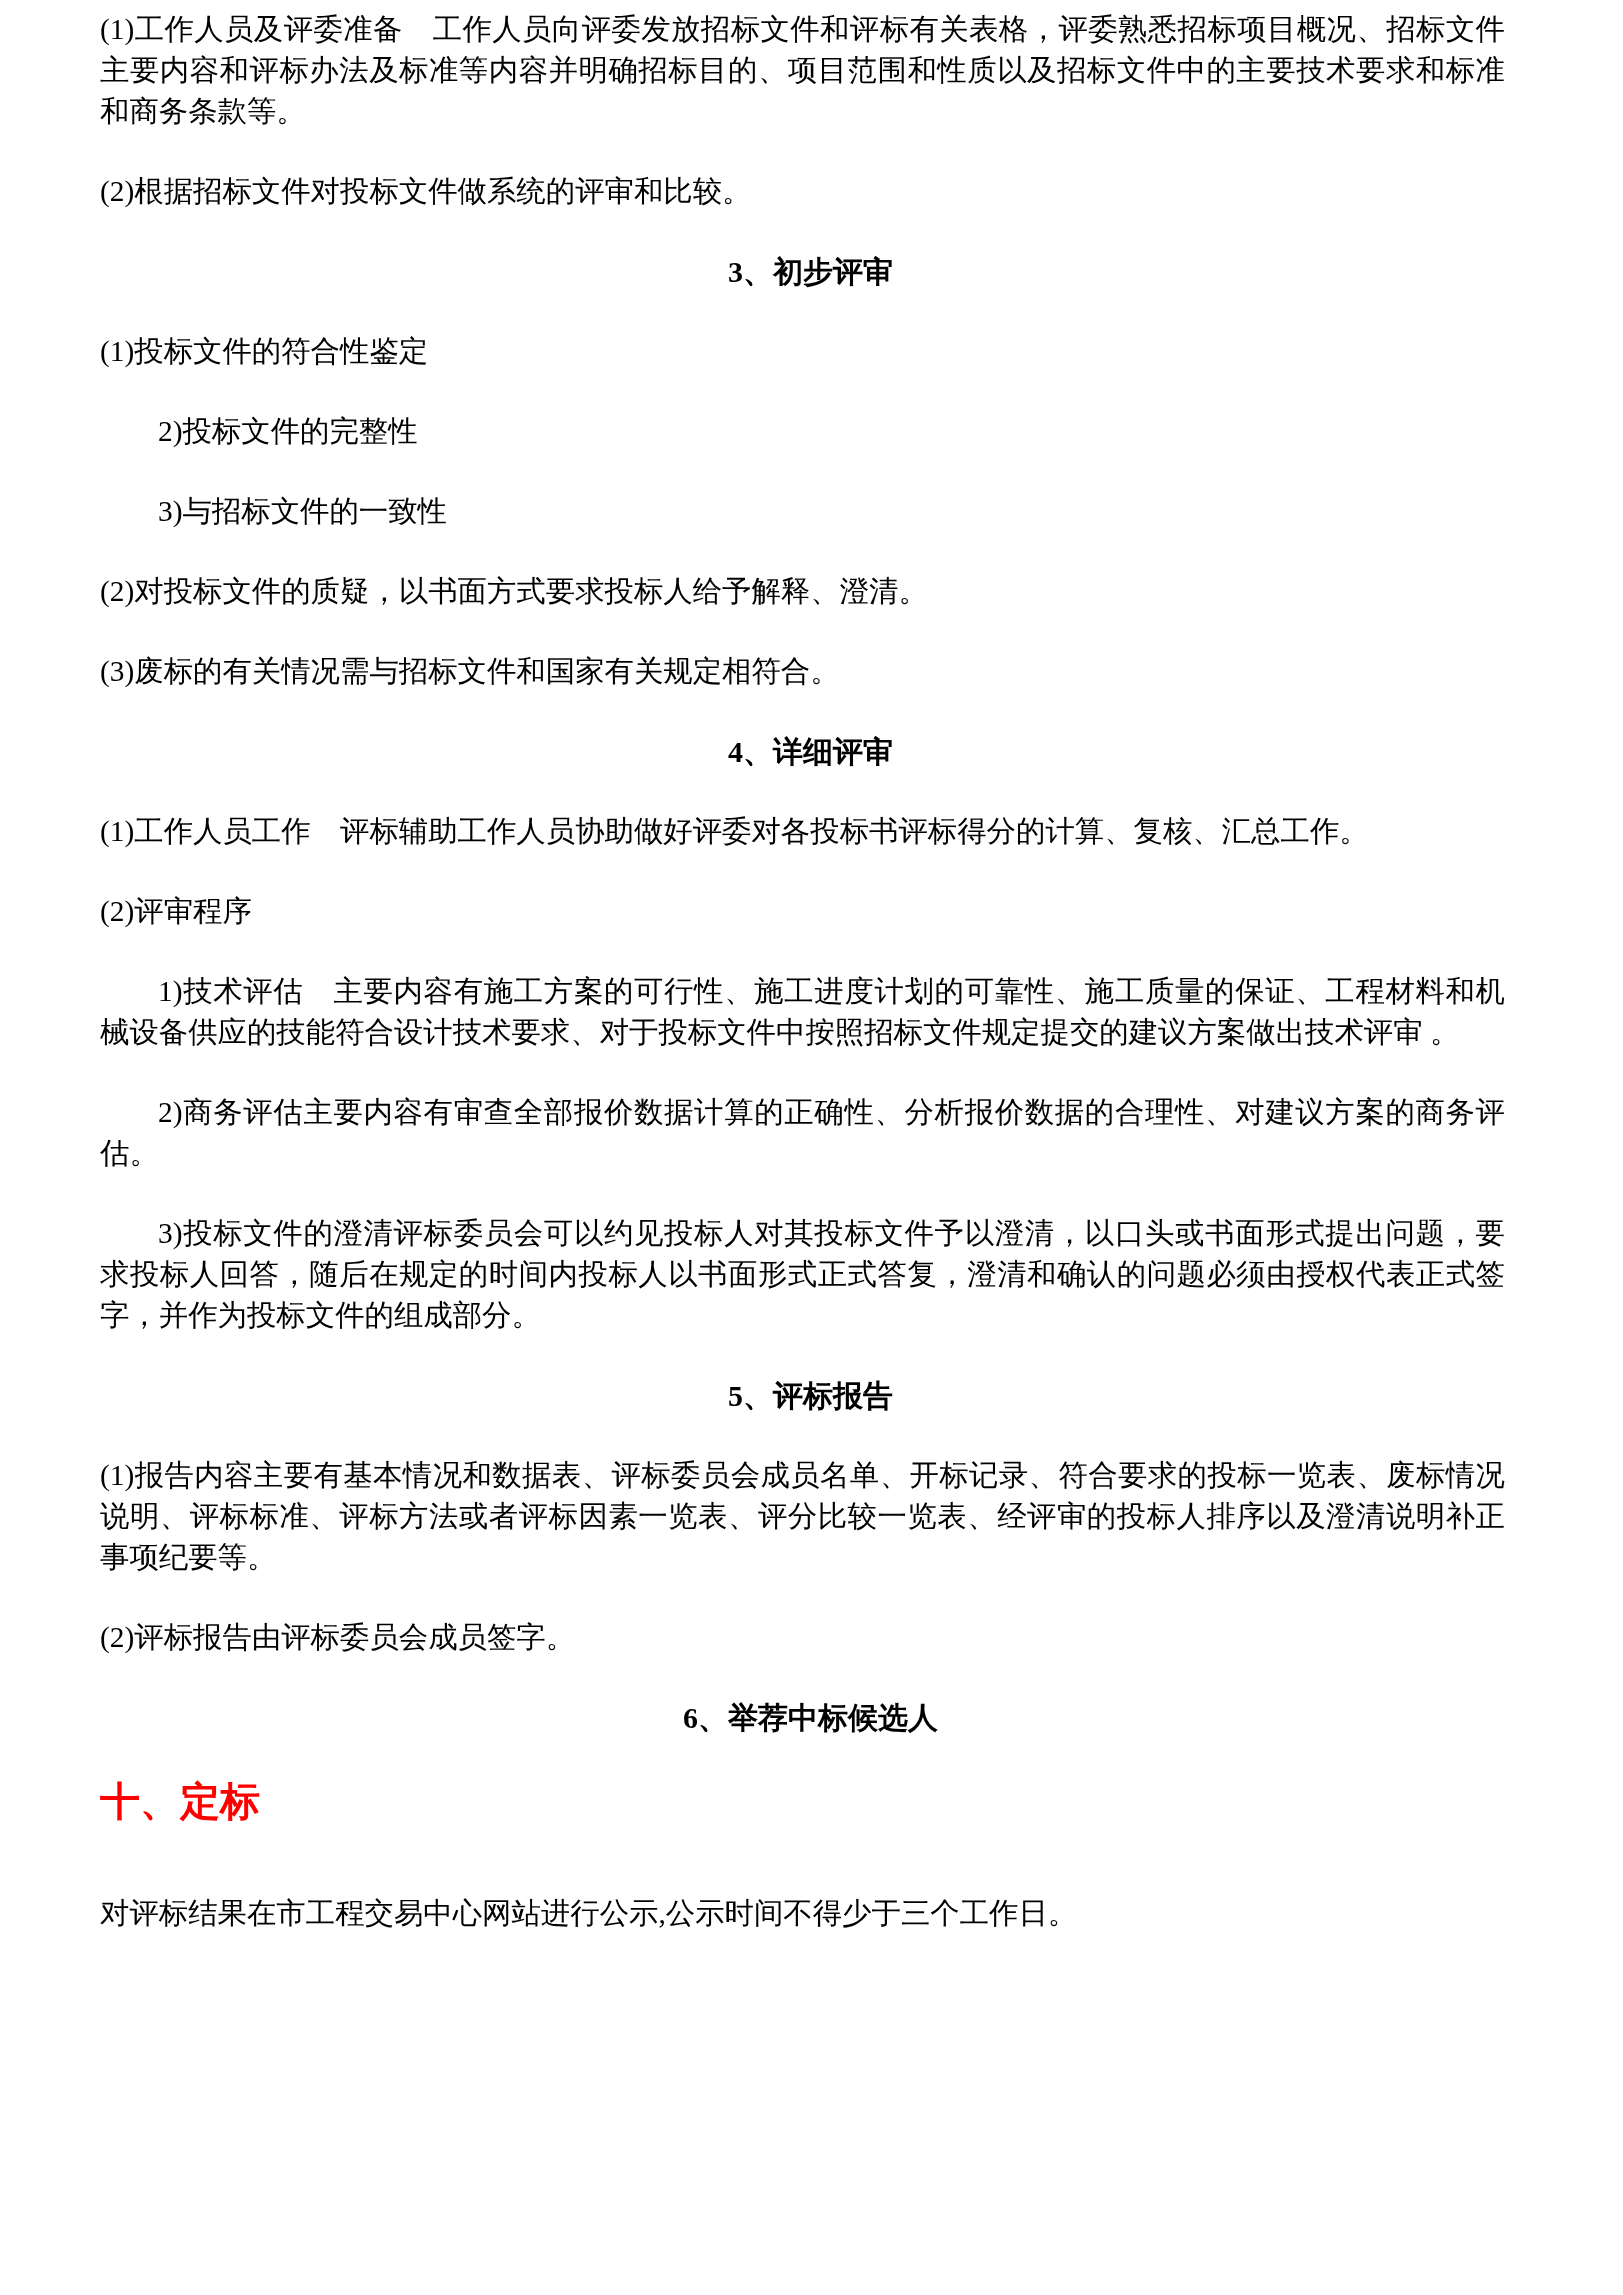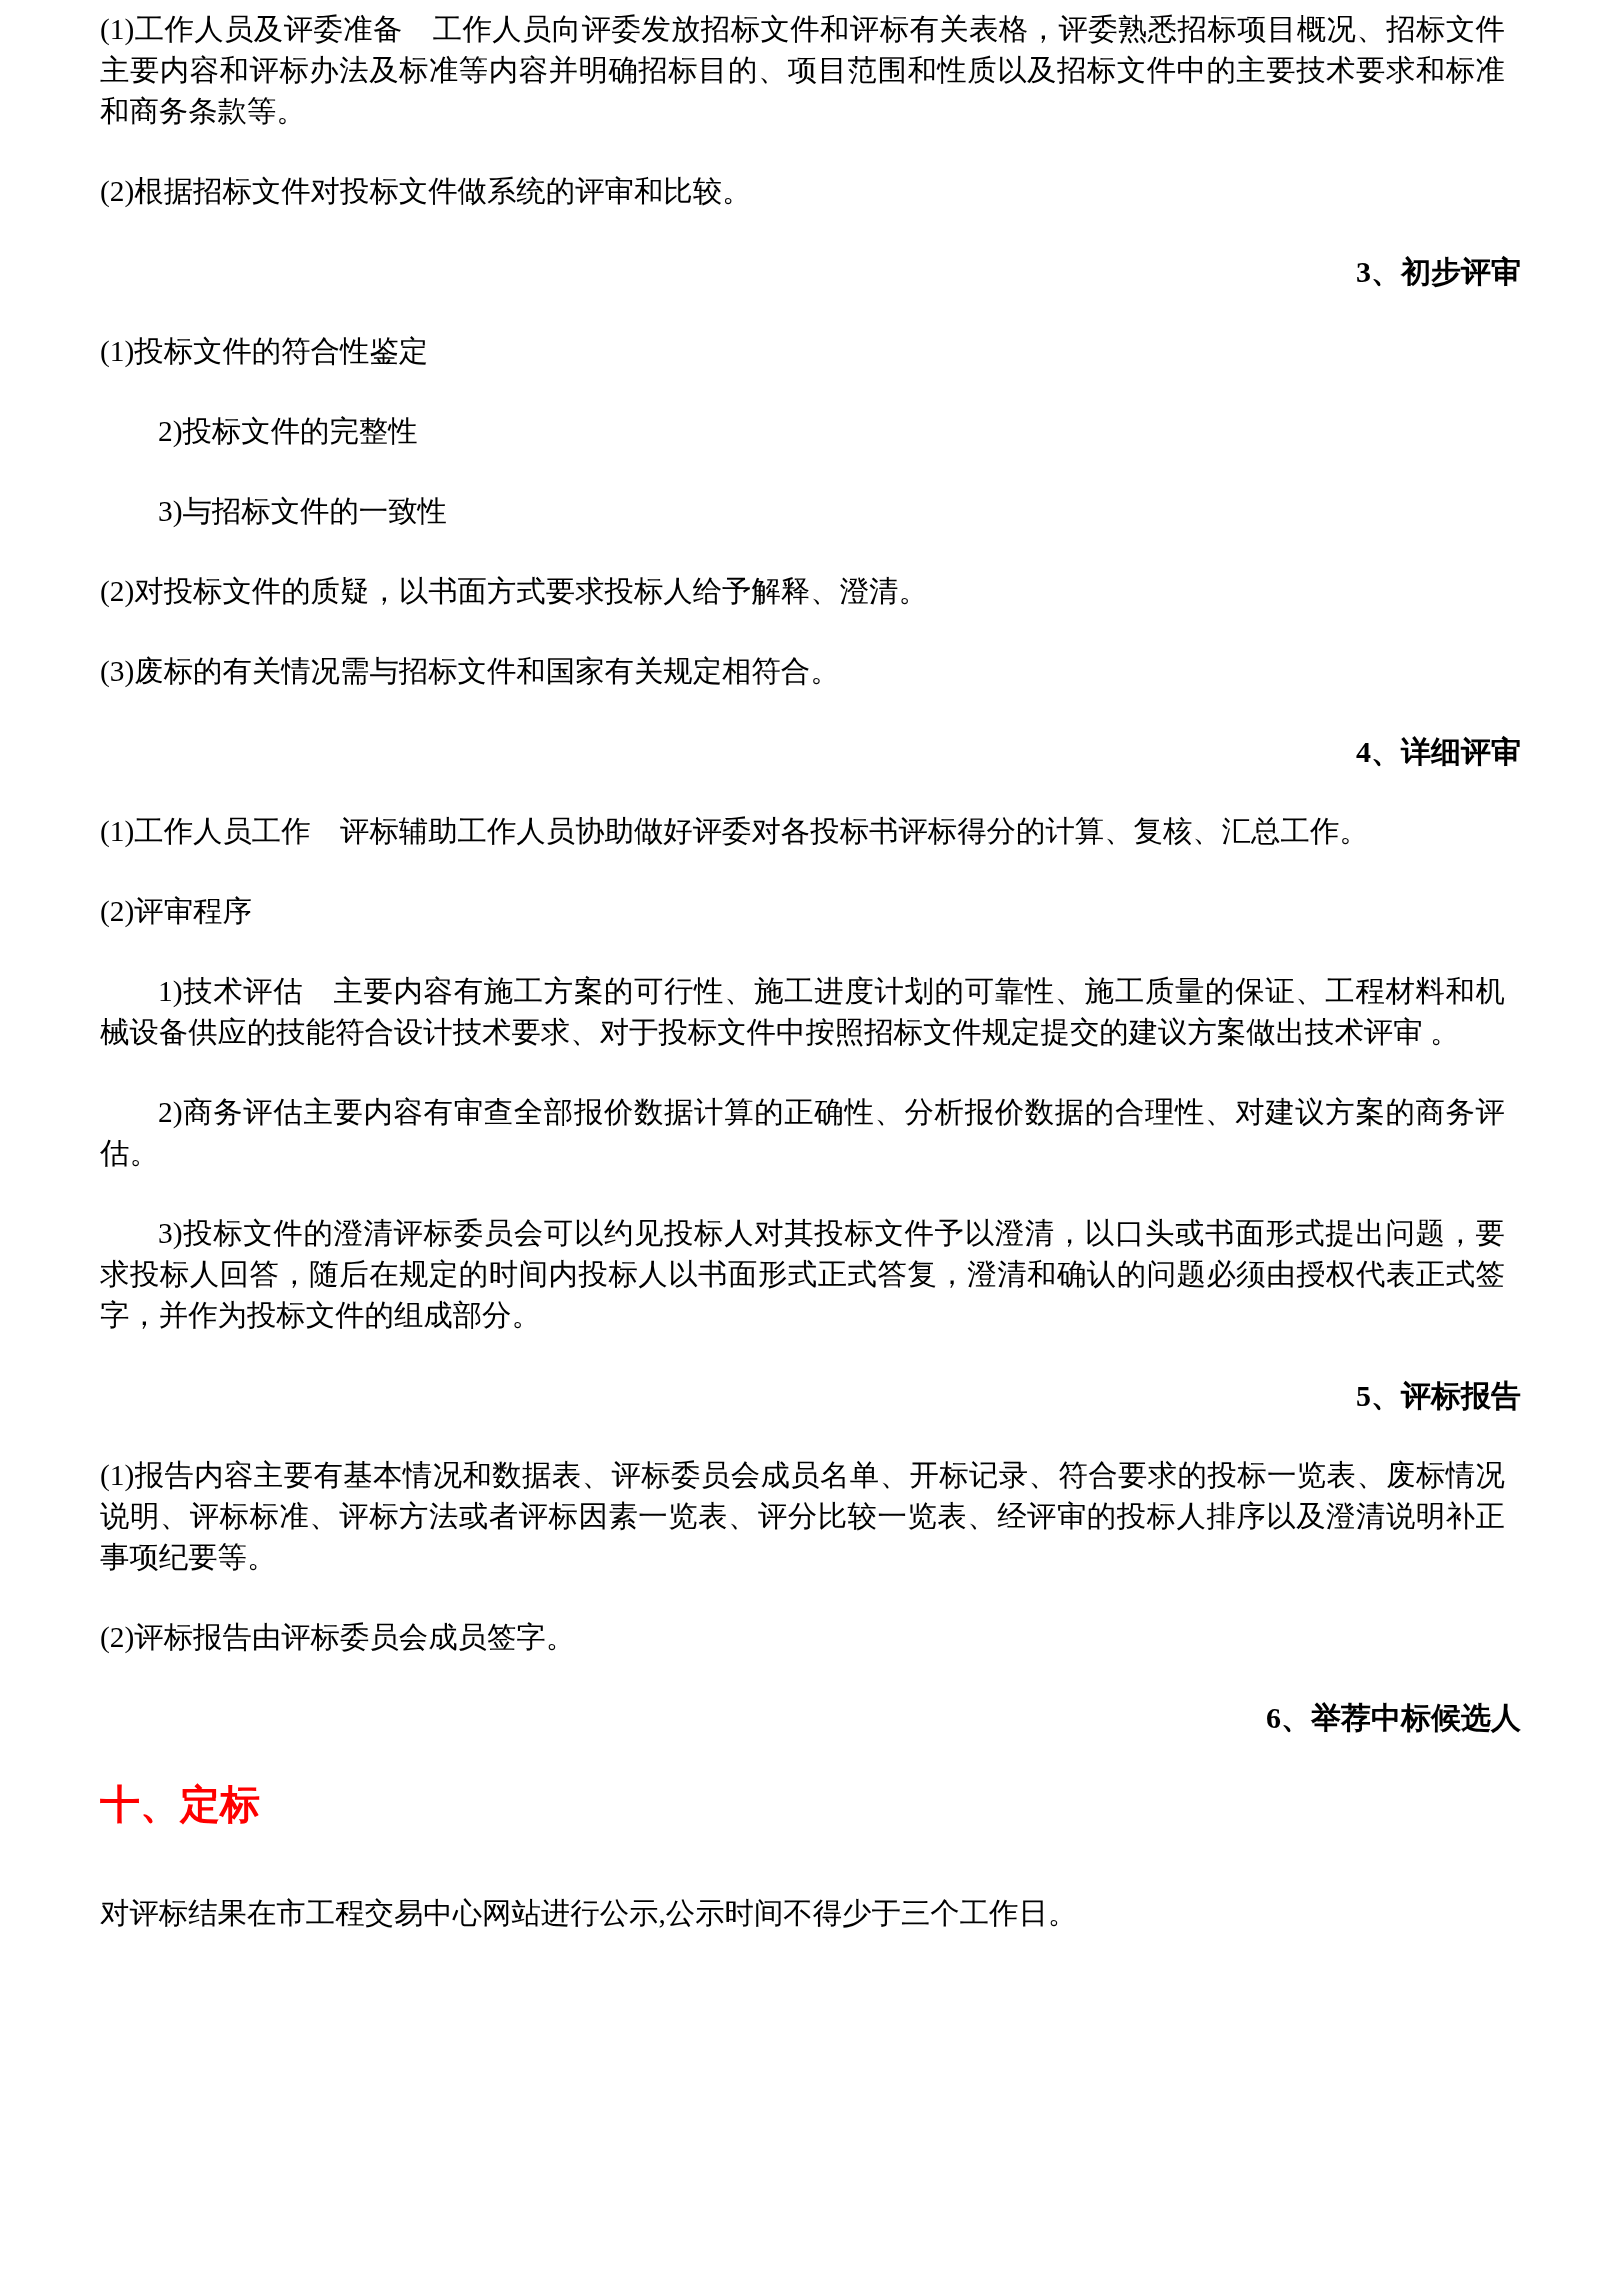--- a/index.html
+++ b/index.html
@@ -25,28 +25,29 @@
     text-align: justify;
     word-break: break-all;
   }
   .sub {
     text-indent: 58px;
   }
   .h2 {
     font-weight: bold;
     font-size: 30px;
     margin: 0 0 39px 0;
-    text-align: right;
+    text-align: center;
   }
   .h1red {
     font-weight: bold;
     font-size: 40px;
     line-height: 56px;
     margin: 26px 0 60px 0;
     text-align: left;
+    font-family: Liberation Mono, monospace;
   }
 </style>
 </head>
 <body>
 
 <div class="page">
   <div class="para">(1)工作人员及评委准备　工作人员向评委发放招标文件和评标有关表格，评委熟悉招标项目概况、招标文件主要内容和评标办法及标准等内容并明确招标目的、项目范围和性质以及招标文件中的主要技术要求和标准和商务条款等。</div>
   <div class="para">(2)根据招标文件对投标文件做系统的评审和比较。</div>
   <div class="para h2">3、初步评审</div>
   <div class="para">(1)投标文件的符合性鉴定</div>

